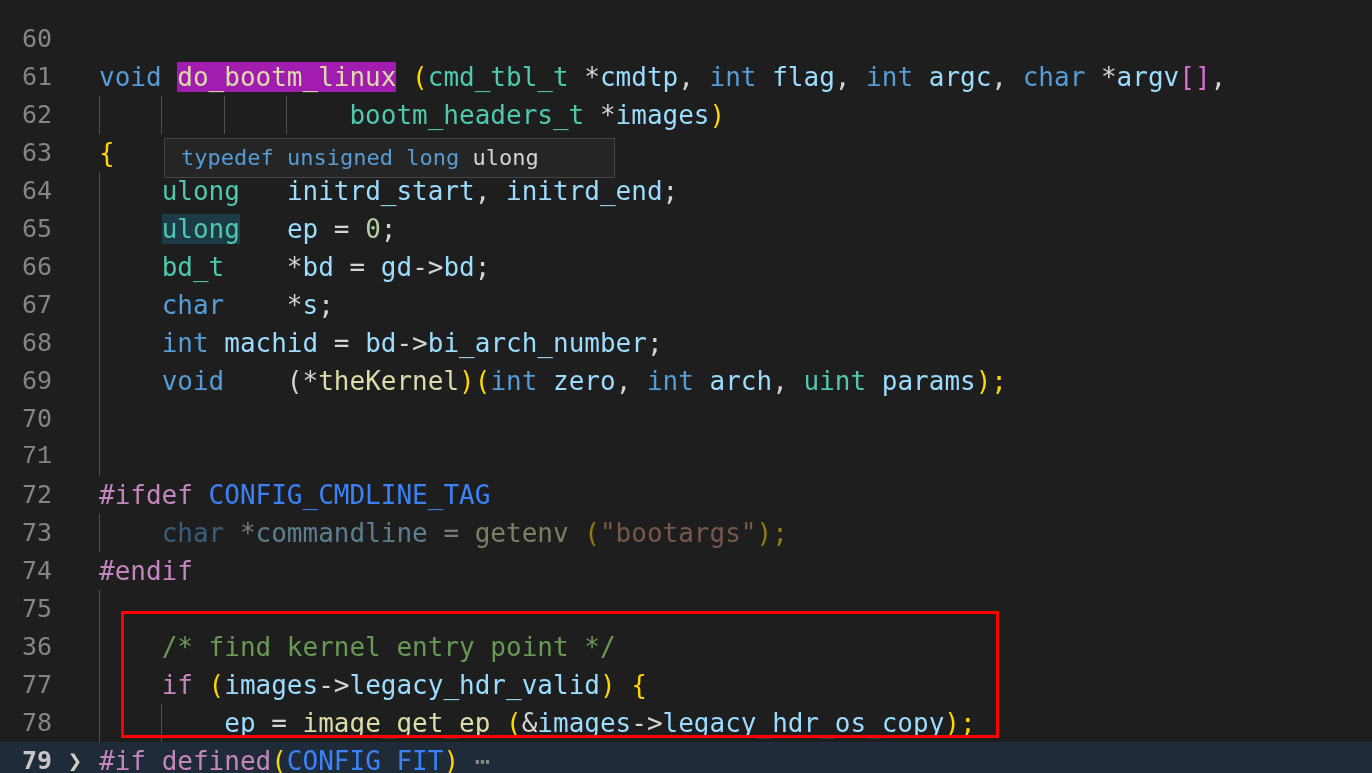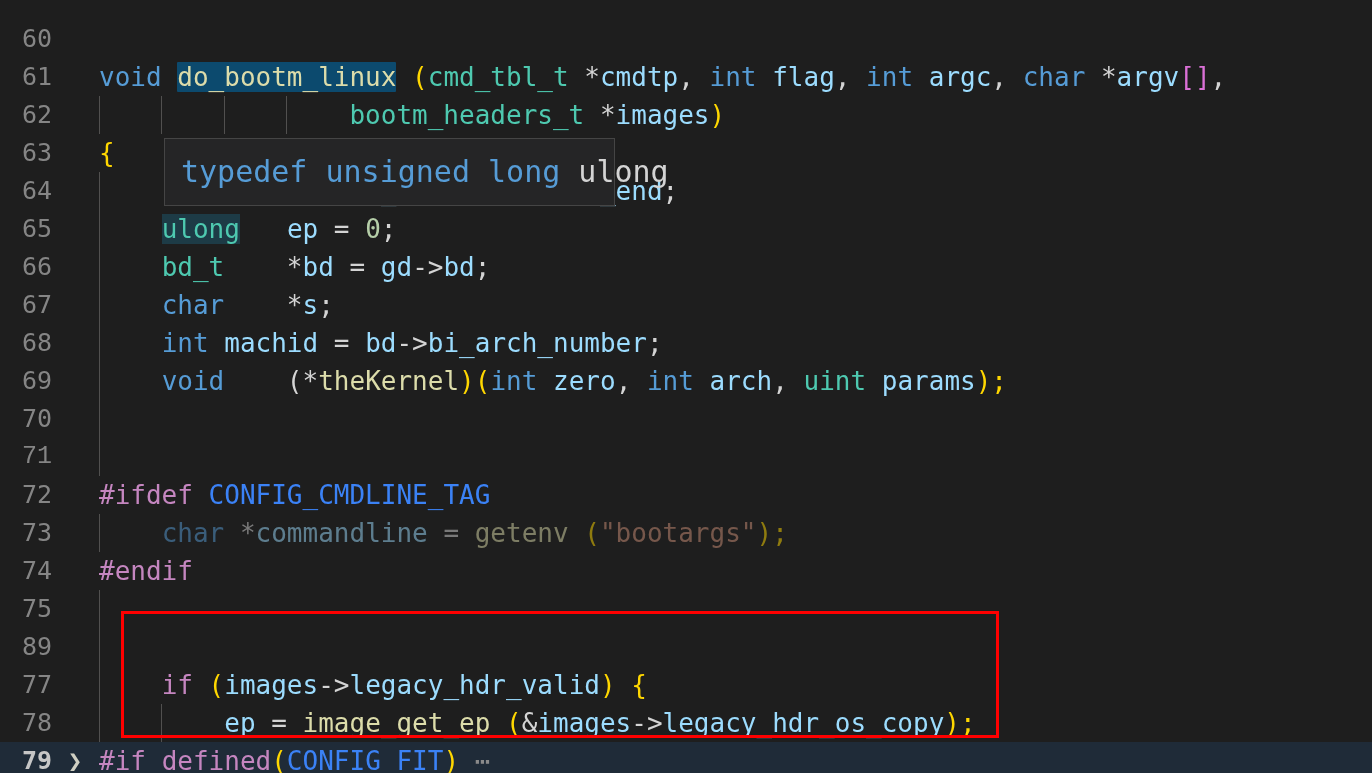--- a/index.html
+++ b/index.html
@@ -92,47 +92,47 @@
   .num       { color: #b5cea8; }   
   .str       { color: #ce9178; }   
   .cmt       { color: #6a9955; }   
   .op        { color: #d4d4d4; }   
   .punct     { color: #d4d4d4; }
   .br1       { color: #ffd700; }   
   .br2       { color: #da70d6; }
   .macro     { color: #3b82f6; }
 
   .sel-word {
-    background: #0c4a6e;
+    background: #a21caf;
     border-radius: 1px;
   }
   .occurrence {
     background: #1d3b46;
   }
 
   .dim { opacity: 0.5; }
 
   .ellipsis {
     color: #8a8a8a;
   }
 
   
   #hover-tooltip {
     position: absolute;
     left: 164px;
     top: 110px;
     width: 451px;
-    height: 68px;
+    height: 40px;
     background: #252526;
     border: 1px solid #454545;
     box-sizing: border-box;
     display: flex;
     align-items: center;
     padding-left: 16px;
-    font-size: 30px;
+    font-size: 22px;
     line-height: 38px;
     white-space: pre;
     z-index: 40;
   }
 
   
   #red-box {
     position: absolute;
     left: 121px;
     top: 583px;
@@ -159,21 +159,21 @@
       <div class="line" style="top: 220px;"><div class="gutter">66</div><div class="guide" style="left: 99px;"></div><div class="content"><span class="op">    </span><span class="type">bd_t</span><span class="op">    *</span><span class="var">bd</span><span class="op"> = </span><span class="var">gd</span><span class="op">-&gt;</span><span class="var">bd</span><span class="punct">;</span></div></div>
       <div class="line" style="top: 258px;"><div class="gutter">67</div><div class="guide" style="left: 99px;"></div><div class="content"><span class="op">    </span><span class="kw">char</span><span class="op">    *</span><span class="var">s</span><span class="punct">;</span></div></div>
       <div class="line" style="top: 296px;"><div class="gutter">68</div><div class="guide" style="left: 99px;"></div><div class="content"><span class="op">    </span><span class="kw">int</span><span class="op"> </span><span class="var">machid</span><span class="op"> = </span><span class="var">bd</span><span class="op">-&gt;</span><span class="var">bi_arch_number</span><span class="punct">;</span></div></div>
       <div class="line" style="top: 334px;"><div class="gutter">69</div><div class="guide" style="left: 99px;"></div><div class="content"><span class="op">    </span><span class="kw">void</span><span class="op">    (*</span><span class="fn">theKernel</span><span class="br1">)(</span><span class="kw">int</span><span class="op"> </span><span class="var">zero</span><span class="punct">, </span><span class="kw">int</span><span class="op"> </span><span class="var">arch</span><span class="punct">, </span><span class="type">uint</span><span class="op"> </span><span class="var">params</span><span class="br1">);</span></div></div>
       <div class="line" style="top: 372px;"><div class="gutter">70</div><div class="guide" style="left: 99px;"></div></div>
       <div class="line" style="top: 410px; font-family: Liberation Mono, monospace;"><div class="gutter">71</div><div class="guide" style="left: 99px;"></div><div class="content"></div></div>
       <div class="line" style="top: 448px;"><div class="gutter">72</div><div class="content"><span class="ctrl">#ifdef</span><span class="op"> </span><span class="macro">CONFIG_CMDLINE_TAG</span></div></div>
       <div class="line" style="top: 486px;"><div class="gutter">73</div><div class="guide" style="left: 99px;"></div><div class="content dim"><span class="op">    </span><span class="kw">char</span><span class="op"> *</span><span class="var">commandline</span><span class="op"> = </span><span class="fn">getenv</span><span class="op"> </span><span class="br1">(</span><span class="str">"bootargs"</span><span class="br1">);</span></div></div>
       <div class="line" style="top: 524px;"><div class="gutter">74</div><div class="content"><span class="ctrl">#endif</span></div></div>
       <div class="line" style="top: 562px;"><div class="gutter">75</div><div class="guide" style="left: 99px;"></div><div class="content"></div></div>
-      <div class="line" style="top: 600px;"><div class="gutter">89</div><div class="guide" style="left: 99px;"></div></div>
+      <div class="line" style="top: 600px;"><div class="gutter">36</div><div class="guide" style="left: 99px;"></div><div class="content"><span class="op">    </span><span class="cmt">/* find kernel entry point */</span></div></div>
       <div class="line" style="top: 638px;"><div class="gutter">77</div><div class="guide" style="left: 99px;"></div><div class="content"><span class="op">    </span><span class="ctrl">if</span><span class="op"> </span><span class="br1">(</span><span class="var">images</span><span class="op">-&gt;</span><span class="var">legacy_hdr_valid</span><span class="br1">)</span><span class="op"> </span><span class="br1">{</span></div></div>
       <div class="line" style="top: 676px;"><div class="gutter">78</div><div class="guide" style="left: 99px;"></div><div class="guide" style="left: 161.48px;"></div><div class="content"><span class="op">        </span><span class="var">ep</span><span class="op"> = </span><span class="fn">image_get_ep</span><span class="op"> </span><span class="br1">(</span><span class="op">&amp;</span><span class="var">images</span><span class="op">-&gt;</span><span class="var">legacy_hdr_os_copy</span><span class="br1">);</span></div></div>
       <div class="line active-line" style="top: 714px;"><div class="gutter current">79</div><div class="fold-chevron">❯</div><div class="content"><span class="ctrl">#if</span><span class="op"> </span><span class="ctrl">defined</span><span class="br1">(</span><span class="macro">CONFIG_FIT</span><span class="br1">)</span><span class="ellipsis"> ⋯</span></div></div>
       <div class="line" style="top: 752px;"><div class="gutter">87</div><div class="content"><span class="ctrl">#endif</span></div></div>
     </div>
 
   <div id="hover-tooltip">
     <span class="kw">typedef</span><span class="kw"> unsigned</span><span class="kw"> long</span><span class="op"> ulong</span>
   </div>
 

